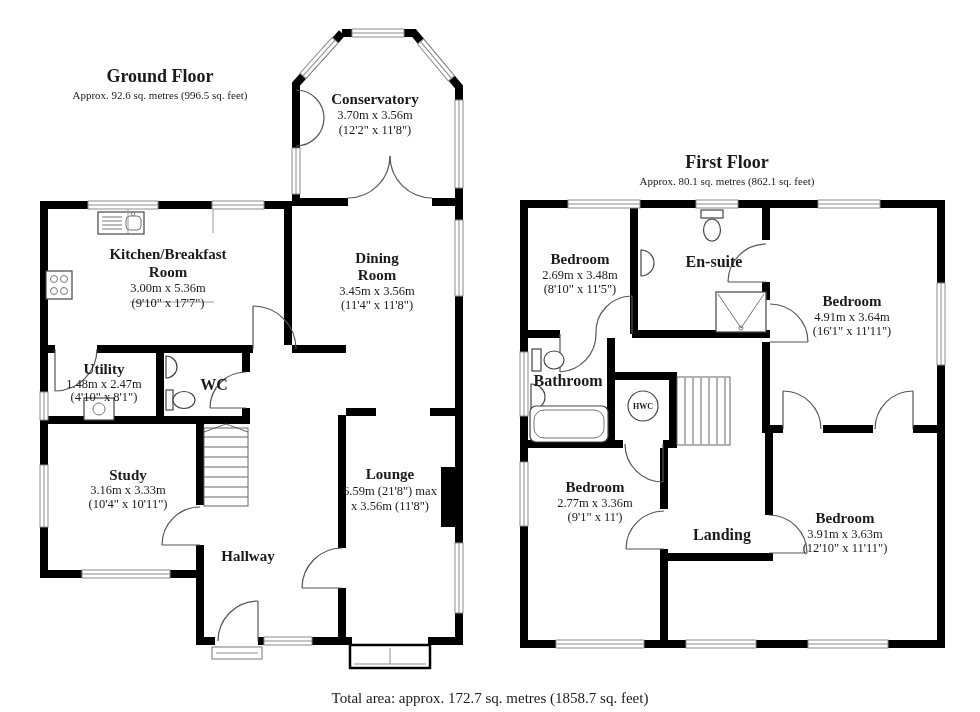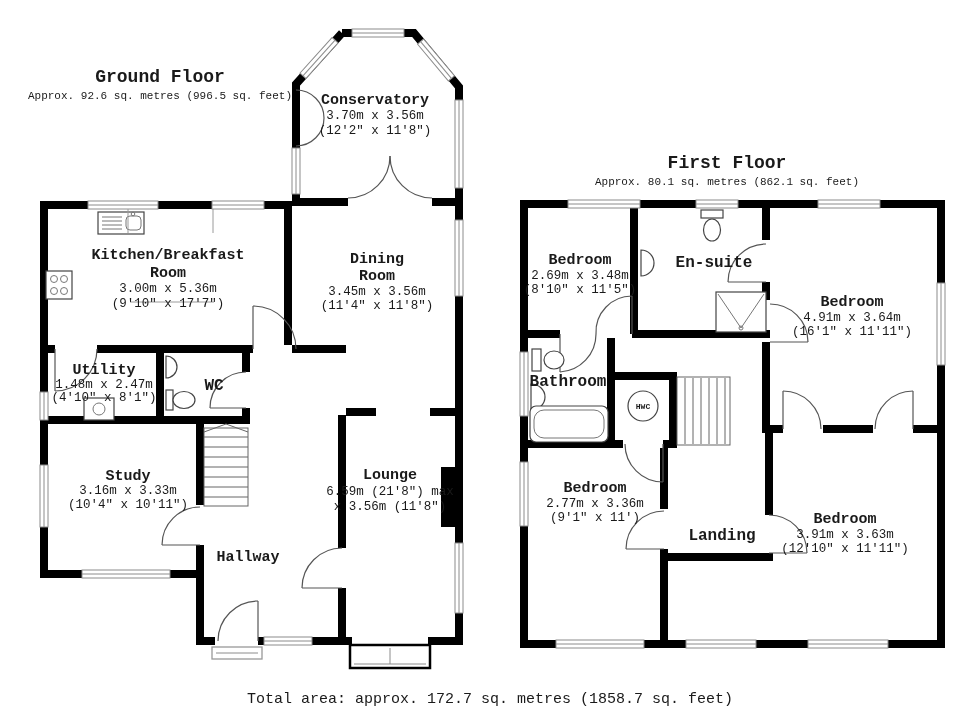--- a/index.html
+++ b/index.html
@@ -1,17 +1,17 @@
 <!DOCTYPE html>
 <html><head>
 <meta charset="utf-8">
 <style>
   html,body{margin:0;padding:0;background:#ffffff;}
   #stage{position:relative;width:980px;height:712px;background:#fff;overflow:hidden;
-         font-family:Liberation Mono, monospace;}
+         font-family:Liberation Serif, serif;}
   svg text{fill:#1a1a1a;}
   .room-name{font-weight:bold;font-size:15px;}
   .room-name-lg{font-weight:bold;font-size:16px;}
   .room-dims{font-size:12.5px;}
   .floor-title{font-weight:bold;font-size:18px;}
   .floor-sub{font-size:11px;}
   .footer-text{font-size:15px;}
   .hwc-text{font-weight:bold;font-size:8px;}
   .wall{fill:#000;}
   .win{fill:#fff;stroke:#8c8c8c;stroke-width:1;}

